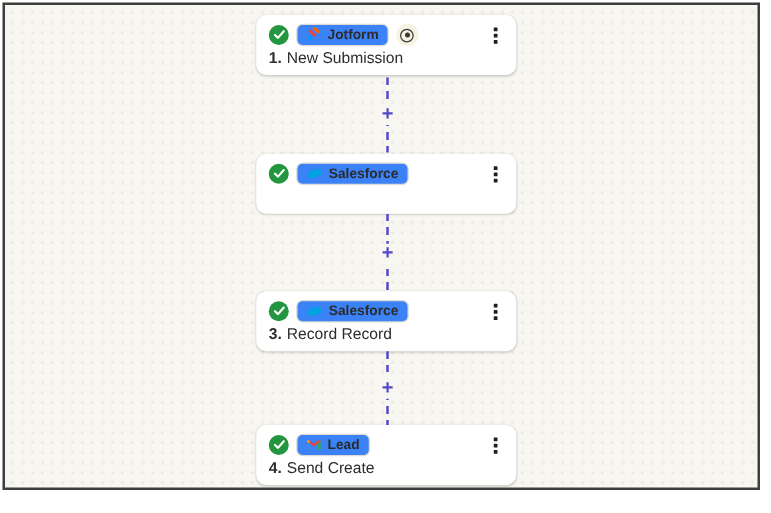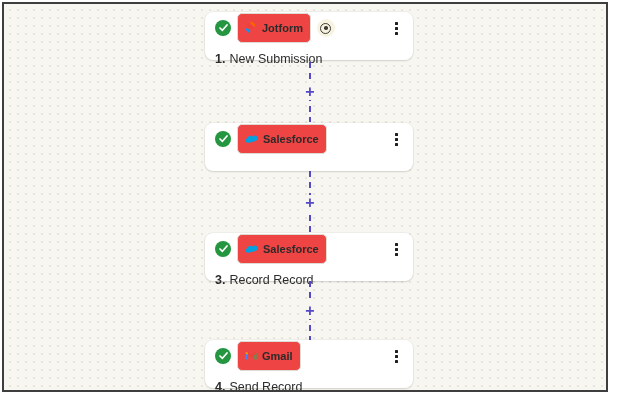--- a/index.html
+++ b/index.html
@@ -17,40 +17,40 @@
     box-shadow: 0 1px 2px rgba(0,0,0,0.13), 0 0 0 1px rgba(0,0,0,0.03);
     padding:7px 10px 6px 10px;
   }
   .card-top { display:flex; align-items:center; gap:6px; height:18px; }
   .check {
     width:16px; height:16px; border-radius:50%; background:#23963f;
     display:inline-flex; align-items:center; justify-content:center; flex:0 0 auto;
   }
   .badge {
     display:inline-flex; align-items:center; gap:5px;
-    background:#ef4444; border:1px solid #dddbd4; border-radius:5px;
-    padding:14px 7px; height:18px;
+    background:#3b82f6; border:1px solid #dddbd4; border-radius:5px;
+    padding:2px 7px; height:18px;
     font-size:11px; font-weight:bold; color:#2b2b2b; line-height:1;
   }
   .badge svg { flex:0 0 auto; }
   .trigger-dot {
     width:18px; height:18px; border-radius:50%; background:#f7f3e3;
     display:inline-flex; align-items:center; justify-content:center; flex:0 0 auto;
   }
   .trigger-dot .ring {
     width:11px; height:11px; border:1.4px solid #3c3b33; border-radius:50%;
     display:inline-flex; align-items:center; justify-content:center;
   }
   .trigger-dot .dot { width:3.5px; height:3.5px; background:#3c3b33; border-radius:50%; }
   .kebab {
     margin-left:auto; width:14px; height:16px; display:inline-flex; flex-direction:column;
     align-items:center; justify-content:center; gap:2px; cursor:pointer;
   }
   .kebab i { width:3px; height:3px; background:#1f1f1f; border-radius:0.5px; display:block; }
-  .card-title { margin-top:15px; font-size:12.5px; color:#2c2c2c; }
+  .card-title { margin-top:2px; font-size:12.5px; color:#2c2c2c; }
   .card-title b { font-weight:bold; margin-right:4px; }
   .connector {
     position:absolute; width:2px; left:305px;
     background-image: repeating-linear-gradient(to bottom, #5449c8 0px, #5449c8 6px, rgba(0,0,0,0) 6px, rgba(0,0,0,0) 11px);
   }
   .plus {
     position:absolute; left:298px; width:16px; height:16px;
     color:#5449c8; background:#f7f6f0; font-size:16px; font-weight:bold;
     line-height:15px; text-align:center; cursor:pointer; user-select:none;
   }
@@ -153,26 +153,26 @@
             <path d="M1 4 L3.4 6.3 L8 1" stroke="#fff" stroke-width="1.7" fill="none" stroke-linecap="round" stroke-linejoin="round"></path>
           </svg>
       </span>
       <span class="badge">
         <svg width="12" height="10" viewBox="0 0 12 10">
           <path d="M0.5 2 L0.5 8.5 L2.6 8.5 L2.6 3.8 Z" fill="#4285f4"></path>
           <path d="M11.5 2 L11.5 8.5 L9.4 8.5 L9.4 3.8 Z" fill="#34a853"></path>
           <path d="M0.5 2 L6 6.2 L11.5 2 L11.5 1.4 L9.4 1.4 L6 4 L2.6 1.4 L0.5 1.4 Z" fill="#ea4335"></path>
           <path d="M0.5 1.4 L0.5 2 L2.6 3.8 L2.6 1.4 Z" fill="#fbbc04"></path>
         </svg>
-        <span>Gmail</span>
+        <span>Lead</span>
       </span>
       <span class="kebab">
           <i></i>
           <i></i>
           <i></i>
         </span>
     </div>
     <div class="card-title">
-      <b>4.</b><span>Send Record</span>
+      <b>4.</b><span>Send Create</span>
     </div>
   </div>
 
 </div>
 
 </body></html>

